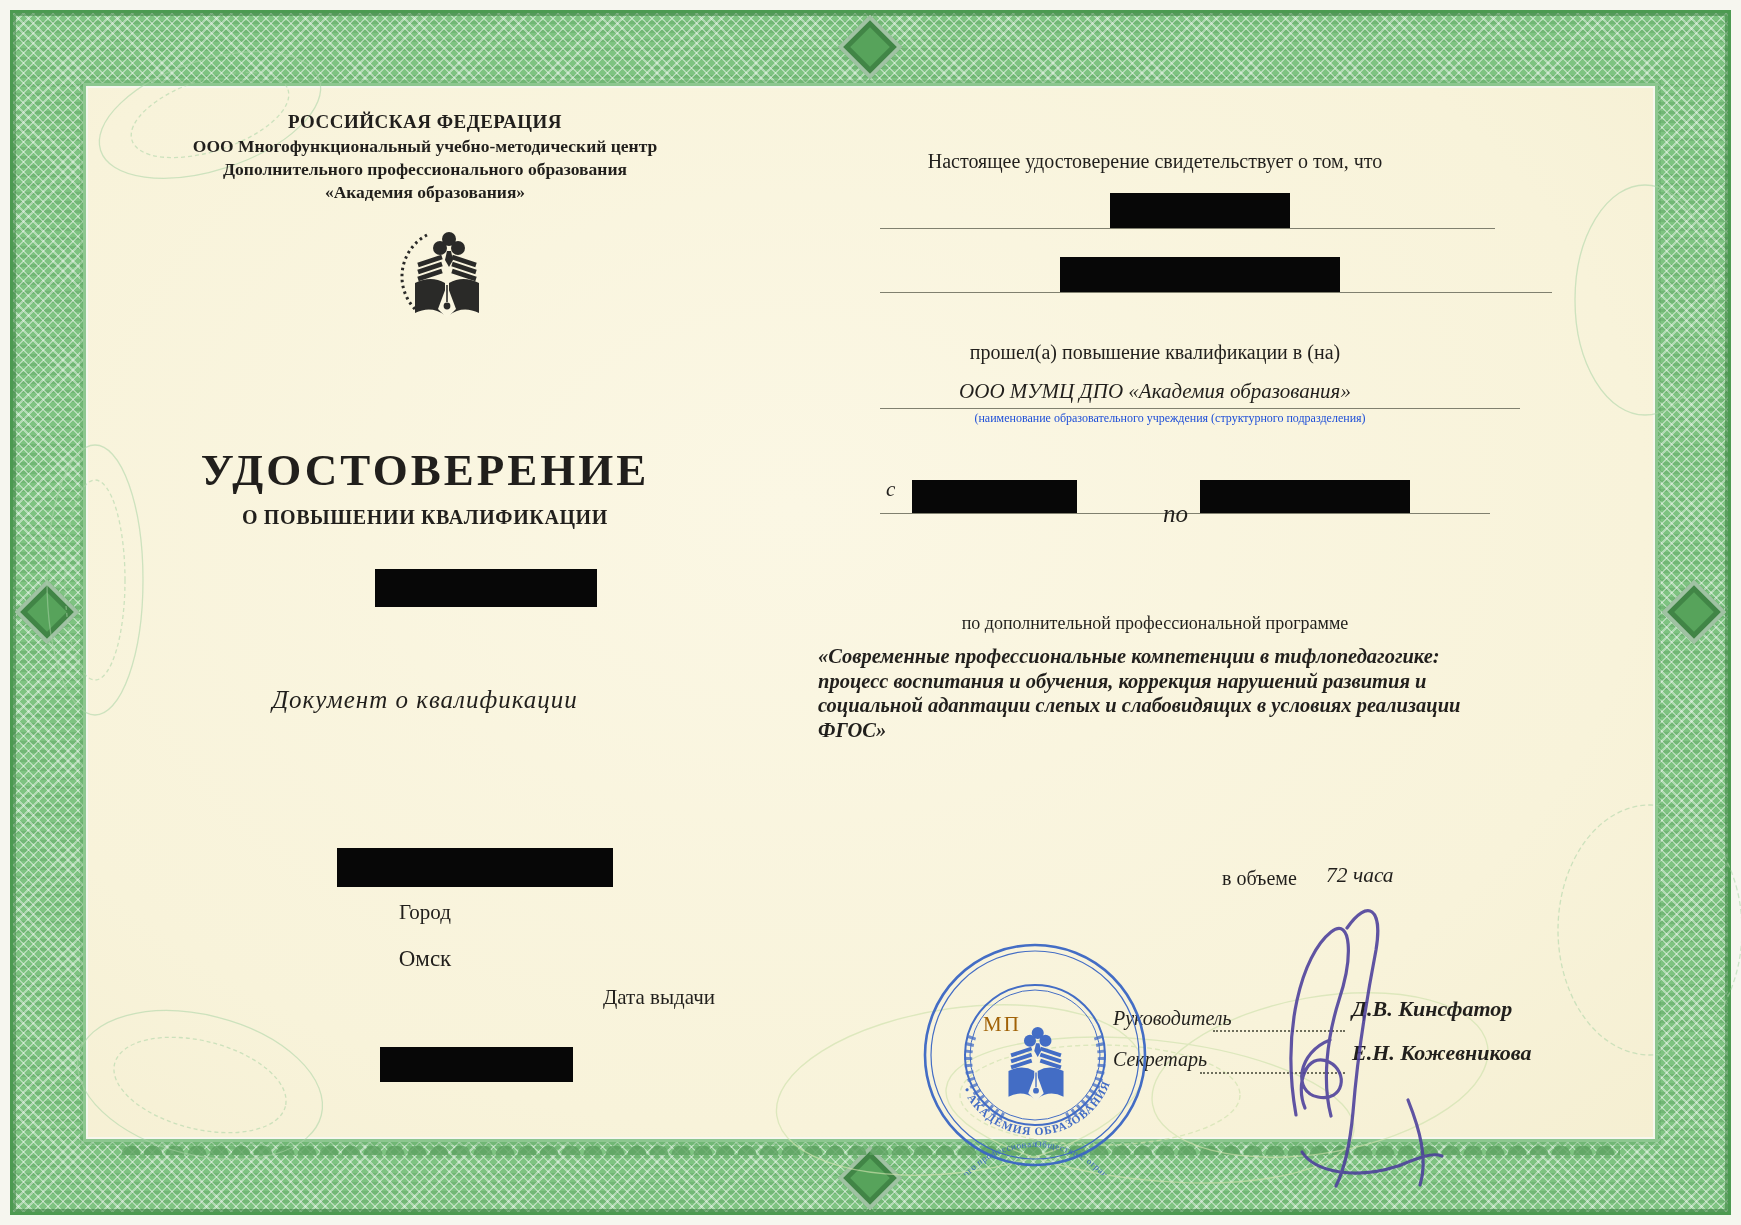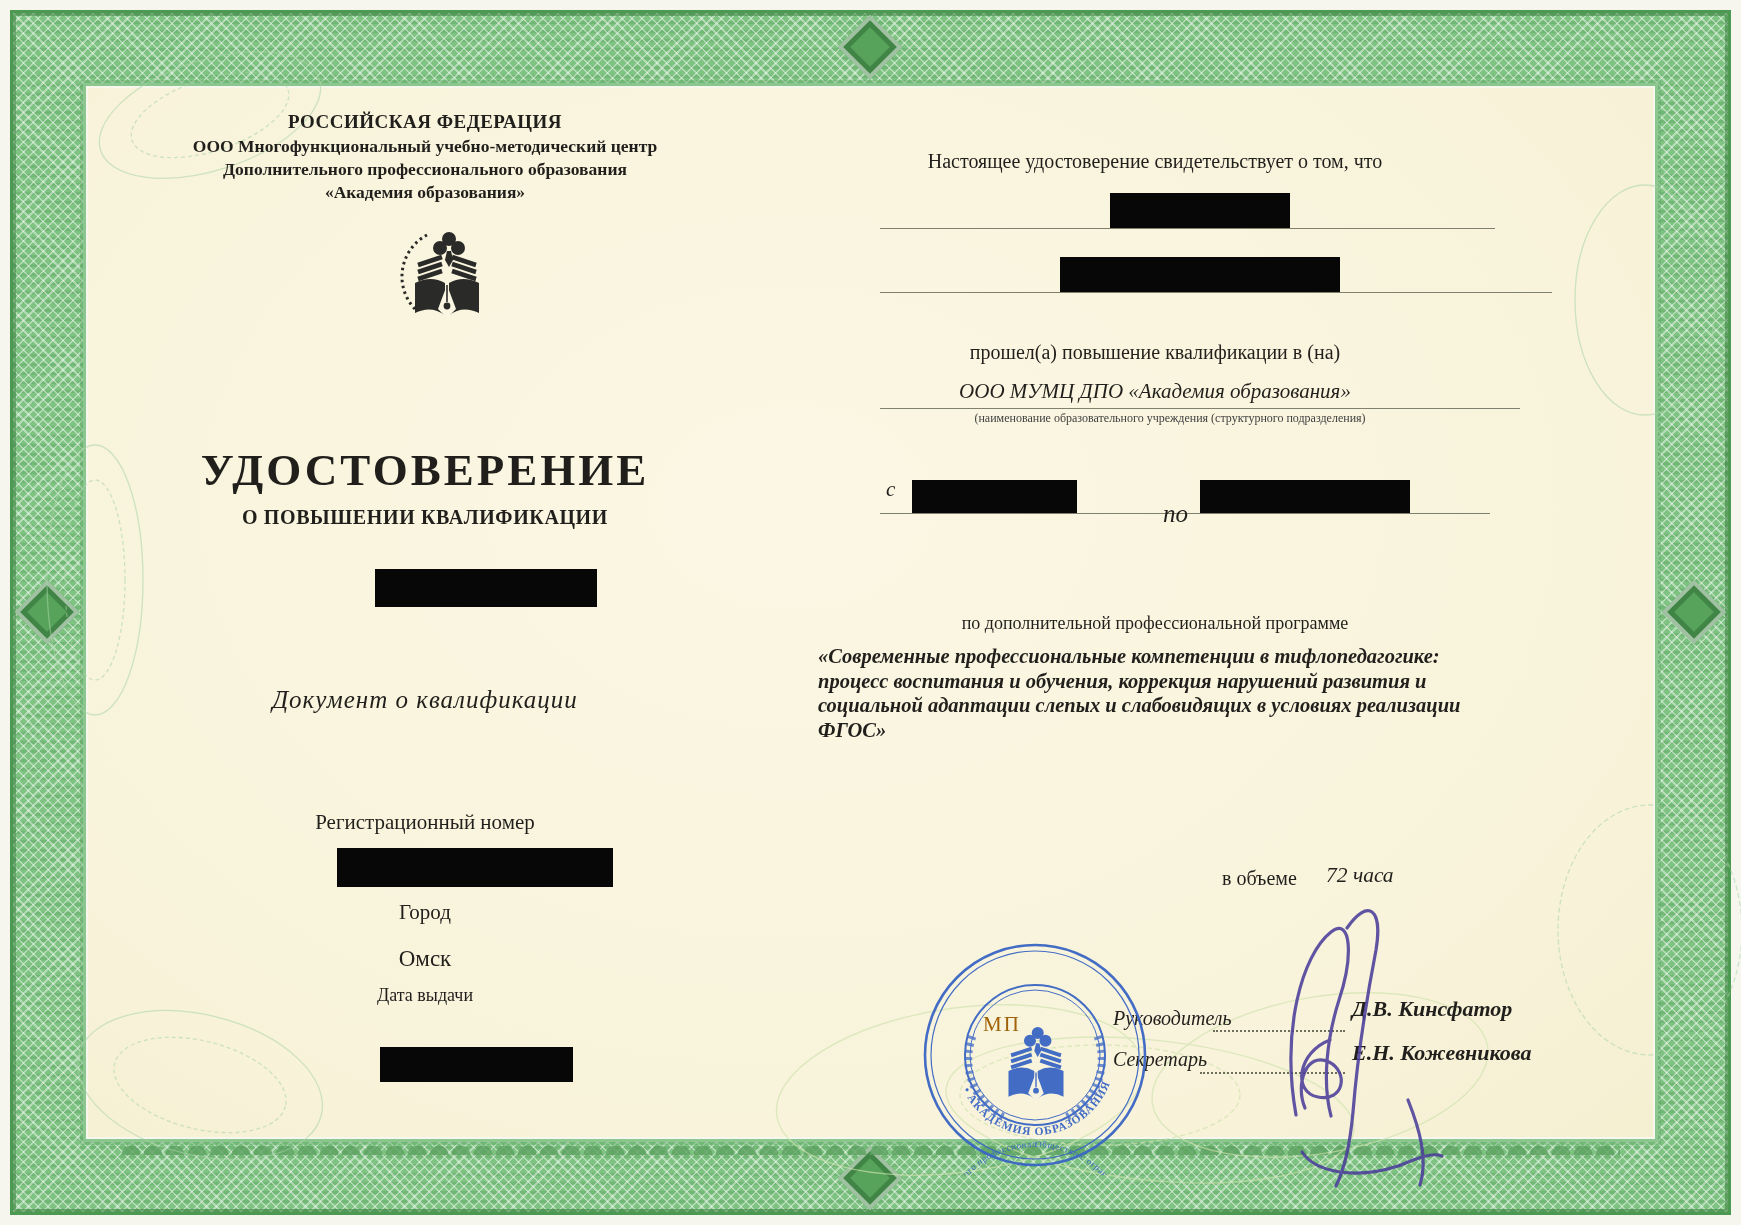--- a/index.html
+++ b/index.html
@@ -33,27 +33,27 @@
   
   .hdr{left:135px;top:110px;width:580px;font-weight:bold;line-height:23px;}
   .hdr .l1{font-size:19px;letter-spacing:.5px;margin-bottom:2px;}
   .hdr .l2{font-size:17.5px;font-family:Liberation Serif, serif;}
   .title{left:125px;top:444px;width:600px;font-size:45px;font-weight:bold;letter-spacing:3px;}
   .subtitle{left:135px;top:506px;width:580px;font-size:20px;font-weight:bold;letter-spacing:.6px;}
   .doctype{left:135px;top:686px;width:580px;font-size:25px;font-style:italic;letter-spacing:1px;}
   .lbl-reg{left:135px;top:810px;width:580px;font-size:21px;}
   .lbl-city{left:135px;top:900px;width:580px;font-size:21px;}
   .val-city{left:135px;top:946px;width:580px;font-size:23px;}
-  .lbl-date{left:135px;top:985px;width:580px;font-size:18px;}
+  .lbl-date{left:135px;top:985px;width:580px;font-size:21px;text-align:right;}
   
   .statement{left:815px;top:150px;width:680px;font-size:20px;}
   .hint1{left:880px;top:233px;width:615px;font-size:13px;color:#34322e;}
   .completed{left:815px;top:341px;width:680px;font-size:20px;}
   .orgname{left:815px;top:379px;width:680px;font-size:21px;font-style:italic;}
-  .orghint{left:840px;top:411px;width:660px;font-size:12px;color:#404040;}
+  .orghint{left:840px;top:411px;width:660px;font-size:12px;color:#1d4ed8;}
   .fromlbl{left:886px;top:477px;font-size:21px;font-style:italic;}
   .tolbl{left:1163px;top:500px;font-size:25px;font-style:italic;}
   .proglabel{left:815px;top:613px;width:680px;font-size:18px;}
   .progtext{left:818px;top:644px;width:672px;z-index:20;font-size:20.5px;font-style:italic;font-weight:bold;line-height:24.5px;white-space:normal;}
   .progtext span{display:block;}
   .volLbl{left:1222px;top:867px;font-size:20px;}
   .volVal{left:1326px;top:863px;font-size:21.5px;font-style:italic;}
   
   .headLbl{left:1113px;top:1007px;font-size:20px;font-style:italic;}
   .headName{left:1352px;top:996px;font-size:22px;font-style:italic;font-weight:600;}
@@ -125,21 +125,20 @@
     <line x1="50" y1="60" x2="50" y2="77" stroke="#2a2a28" stroke-width="1.6"></line>
     <circle cx="50" cy="81" r="3.4" fill="#2a2a28"></circle>
   </svg>
 
   <div class="txt title ctr">УДОСТОВЕРЕНИЕ</div>
   <div class="txt subtitle ctr">О ПОВЫШЕНИИ КВАЛИФИКАЦИИ</div>
 
   <div class="redaction" style="left:375px;top:569px;width:222px;height:38px;"></div>
 
   <div class="txt doctype ctr">Документ о квалификации</div>
-  <div class="txt lbl-reg ctr">Регистрационный номер</div>
 
   <div class="redaction" style="left:337px;top:848px;width:276px;height:39px;"></div>
 
   <div class="txt lbl-city ctr">Город</div>
   <div class="txt val-city ctr">Омск</div>
   <div class="txt lbl-date ctr">Дата выдачи</div>
 
   <div class="redaction" style="left:380px;top:1047px;width:193px;height:35px;"></div>
 
   <div class="txt statement ctr">Настоящее удостоверение свидетельствует о том, что</div>

